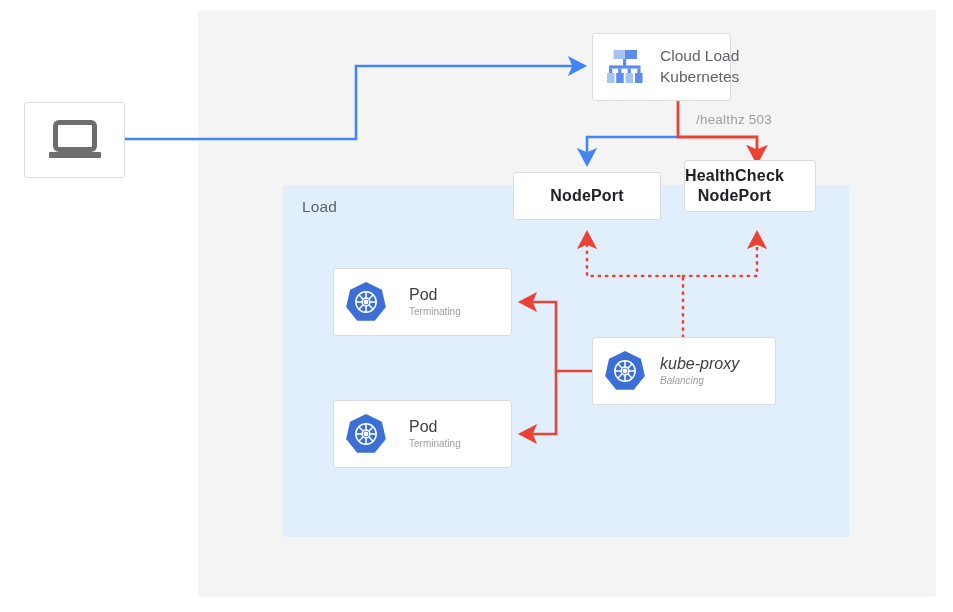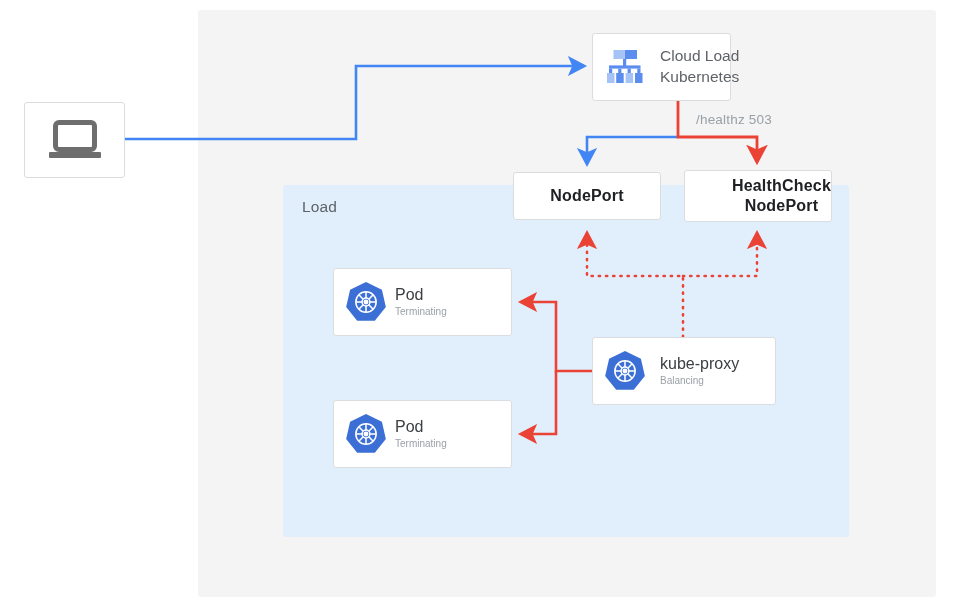--- a/index.html
+++ b/index.html
@@ -98,24 +98,24 @@
   #clb-card .card-text { margin-left: 12px; }
   #nodeport-card {
     left: 513px;
     top: 172px;
     width: 148px;
     height: 48px;
     justify-content: center;
   }
   #hc-nodeport-card {
     left: 684px;
-    top: 170px;
-    width: 148px;
+    top: 160px;
+    width: 132px;
     height: 52px;
-    justify-content: flex-end;
+    justify-content: flex-start;
   }
   .np-label {
     font-size: 16px;
     font-weight: bold;
     color: #202124;
     text-align: center;
     line-height: 1.25;
     letter-spacing: 0.2px;
   }
   #pod1-card {
@@ -125,29 +125,29 @@
     height: 68px;
     padding-left: 9px;
   }
   #pod2-card {
     left: 333px;
     top: 400px;
     width: 179px;
     height: 68px;
     padding-left: 9px;
   }
-  #pod1-card .card-text, #pod2-card .card-text { margin-left: 6px; justify-content: flex-end; }
+  #pod1-card .card-text, #pod2-card .card-text { margin-left: 20px; justify-content: flex-end; }
   #kubeproxy-card {
     left: 592px;
     top: 337px;
     width: 184px;
     height: 68px;
     padding-left: 9px;
   }
-  #kubeproxy-card .card-text { margin-left: 12px; }
+  #kubeproxy-card .card-text { margin-left: 12px; font-style: italic; }
   
   #wires {
     position: absolute;
     left: 0;
     top: 0;
     width: 953px;
     height: 612px;
     pointer-events: none;
   }
   .healthz-label {

